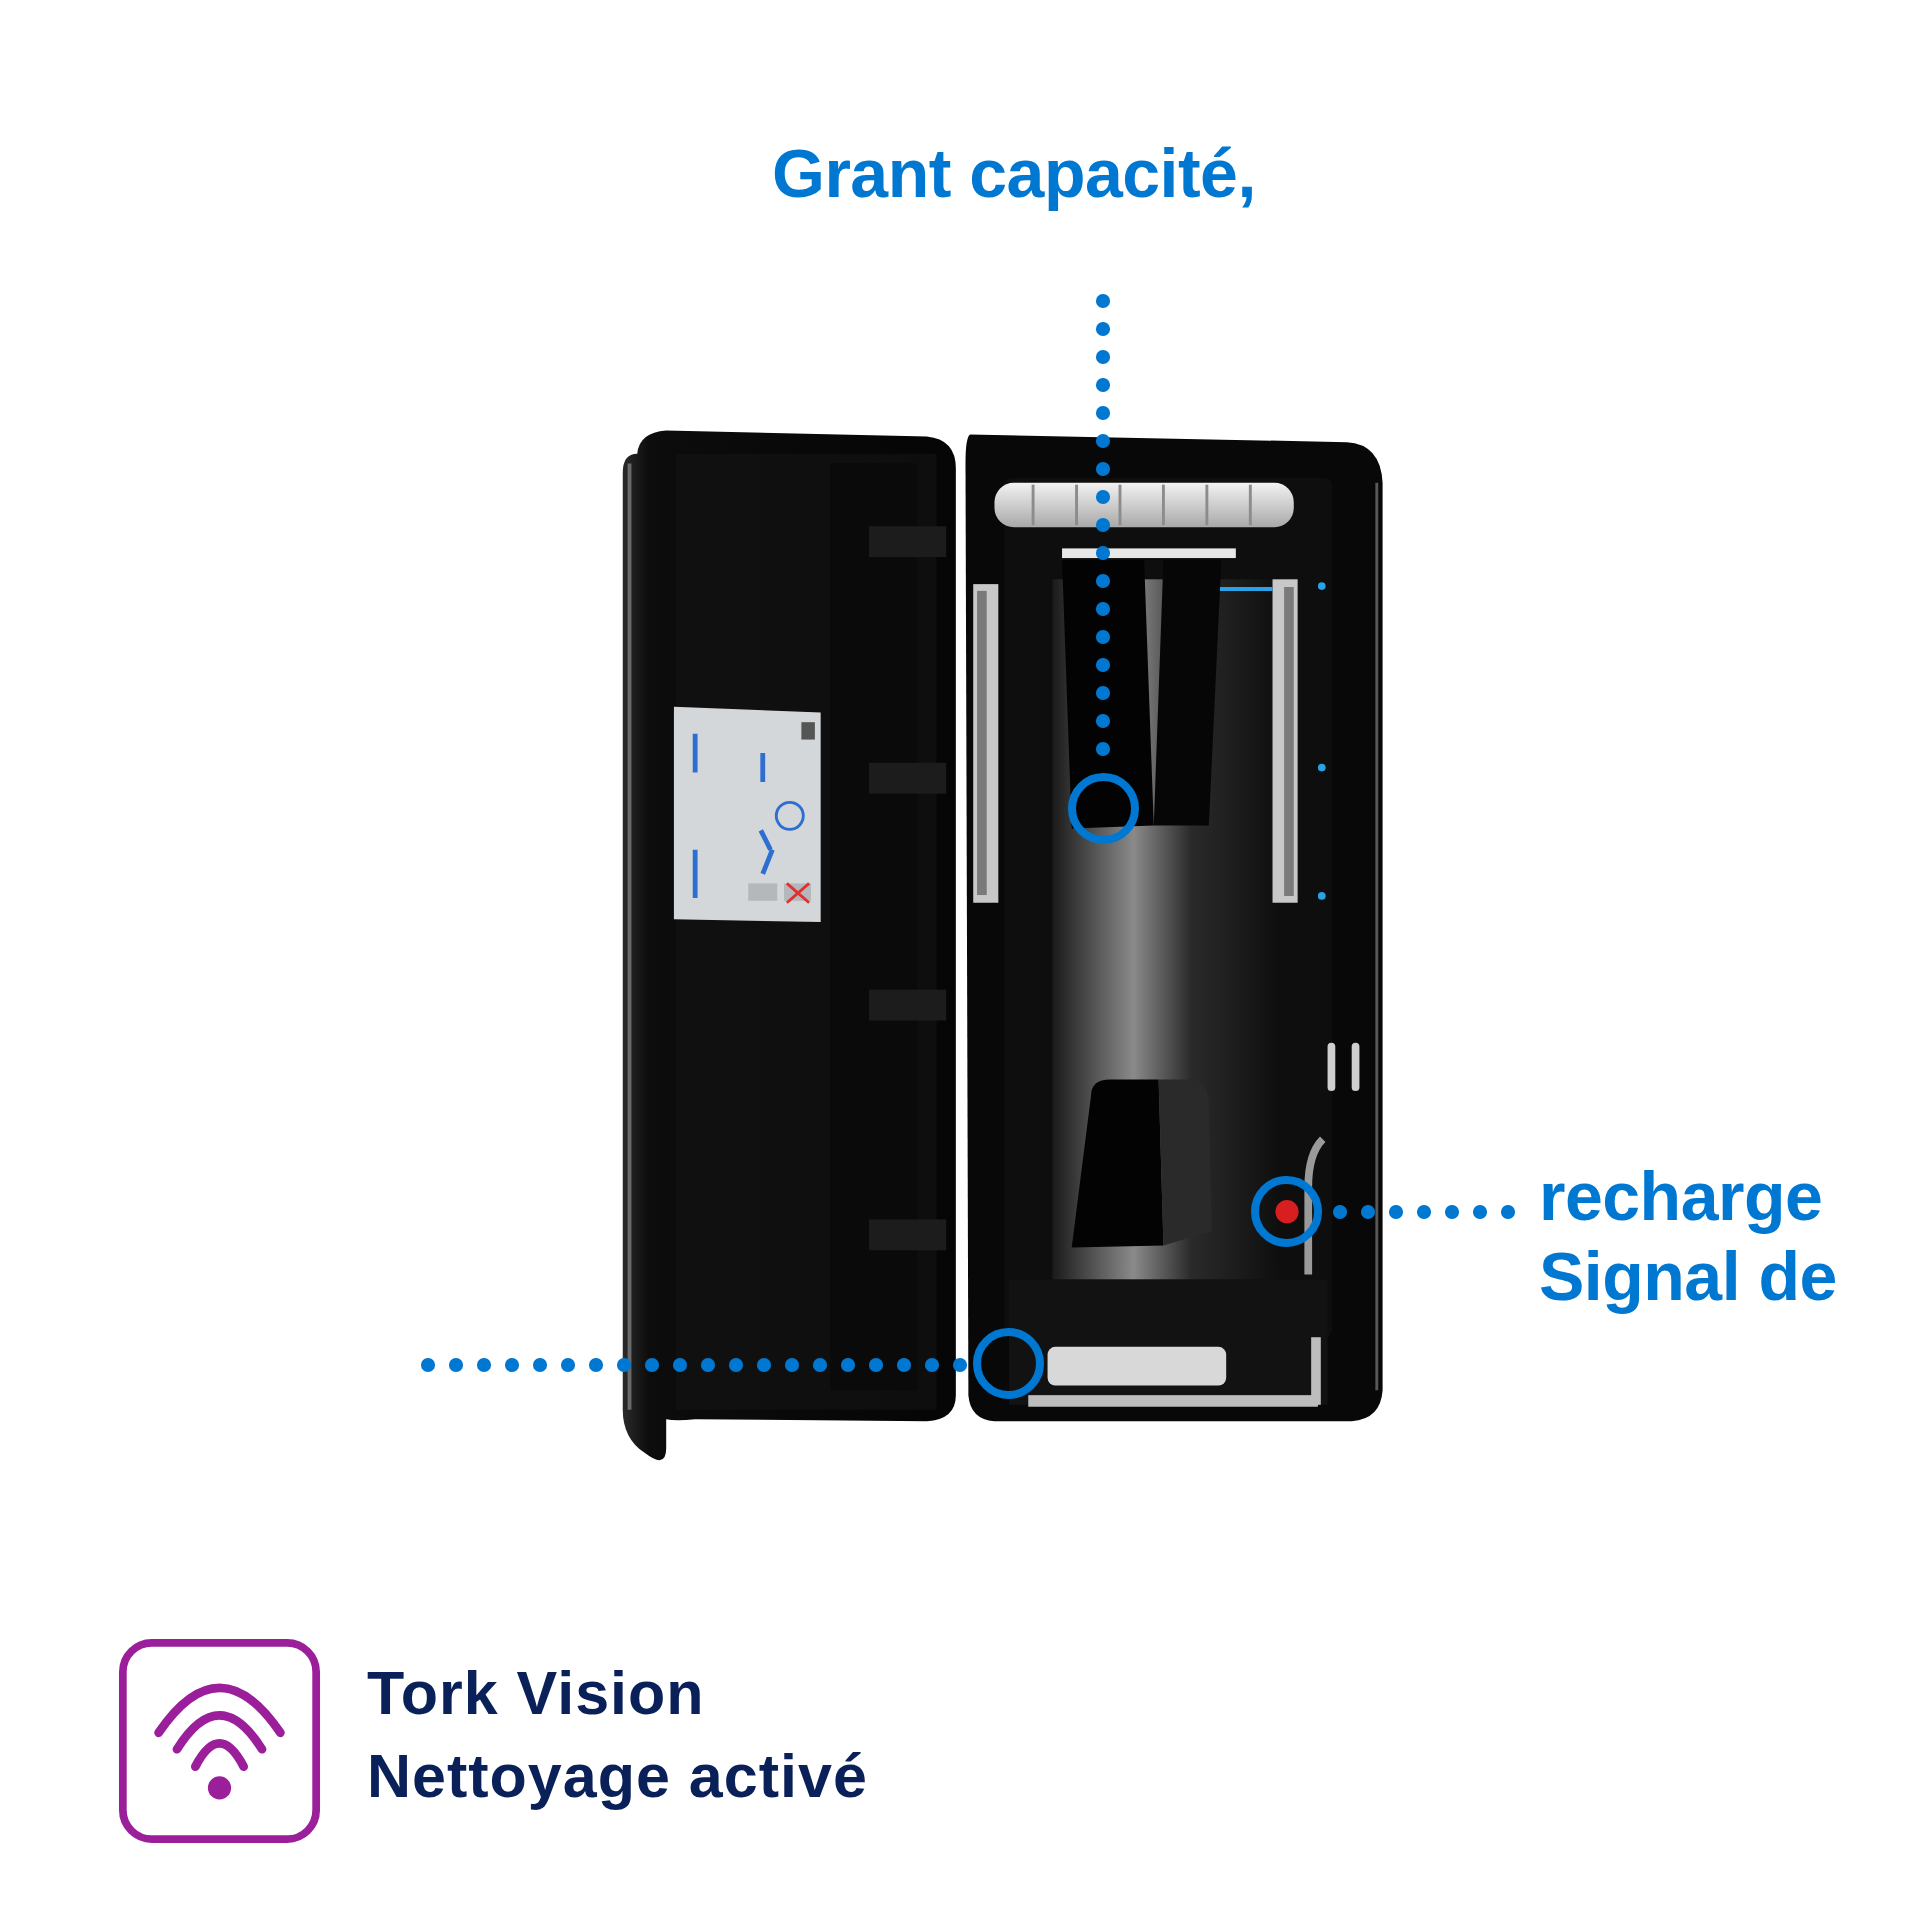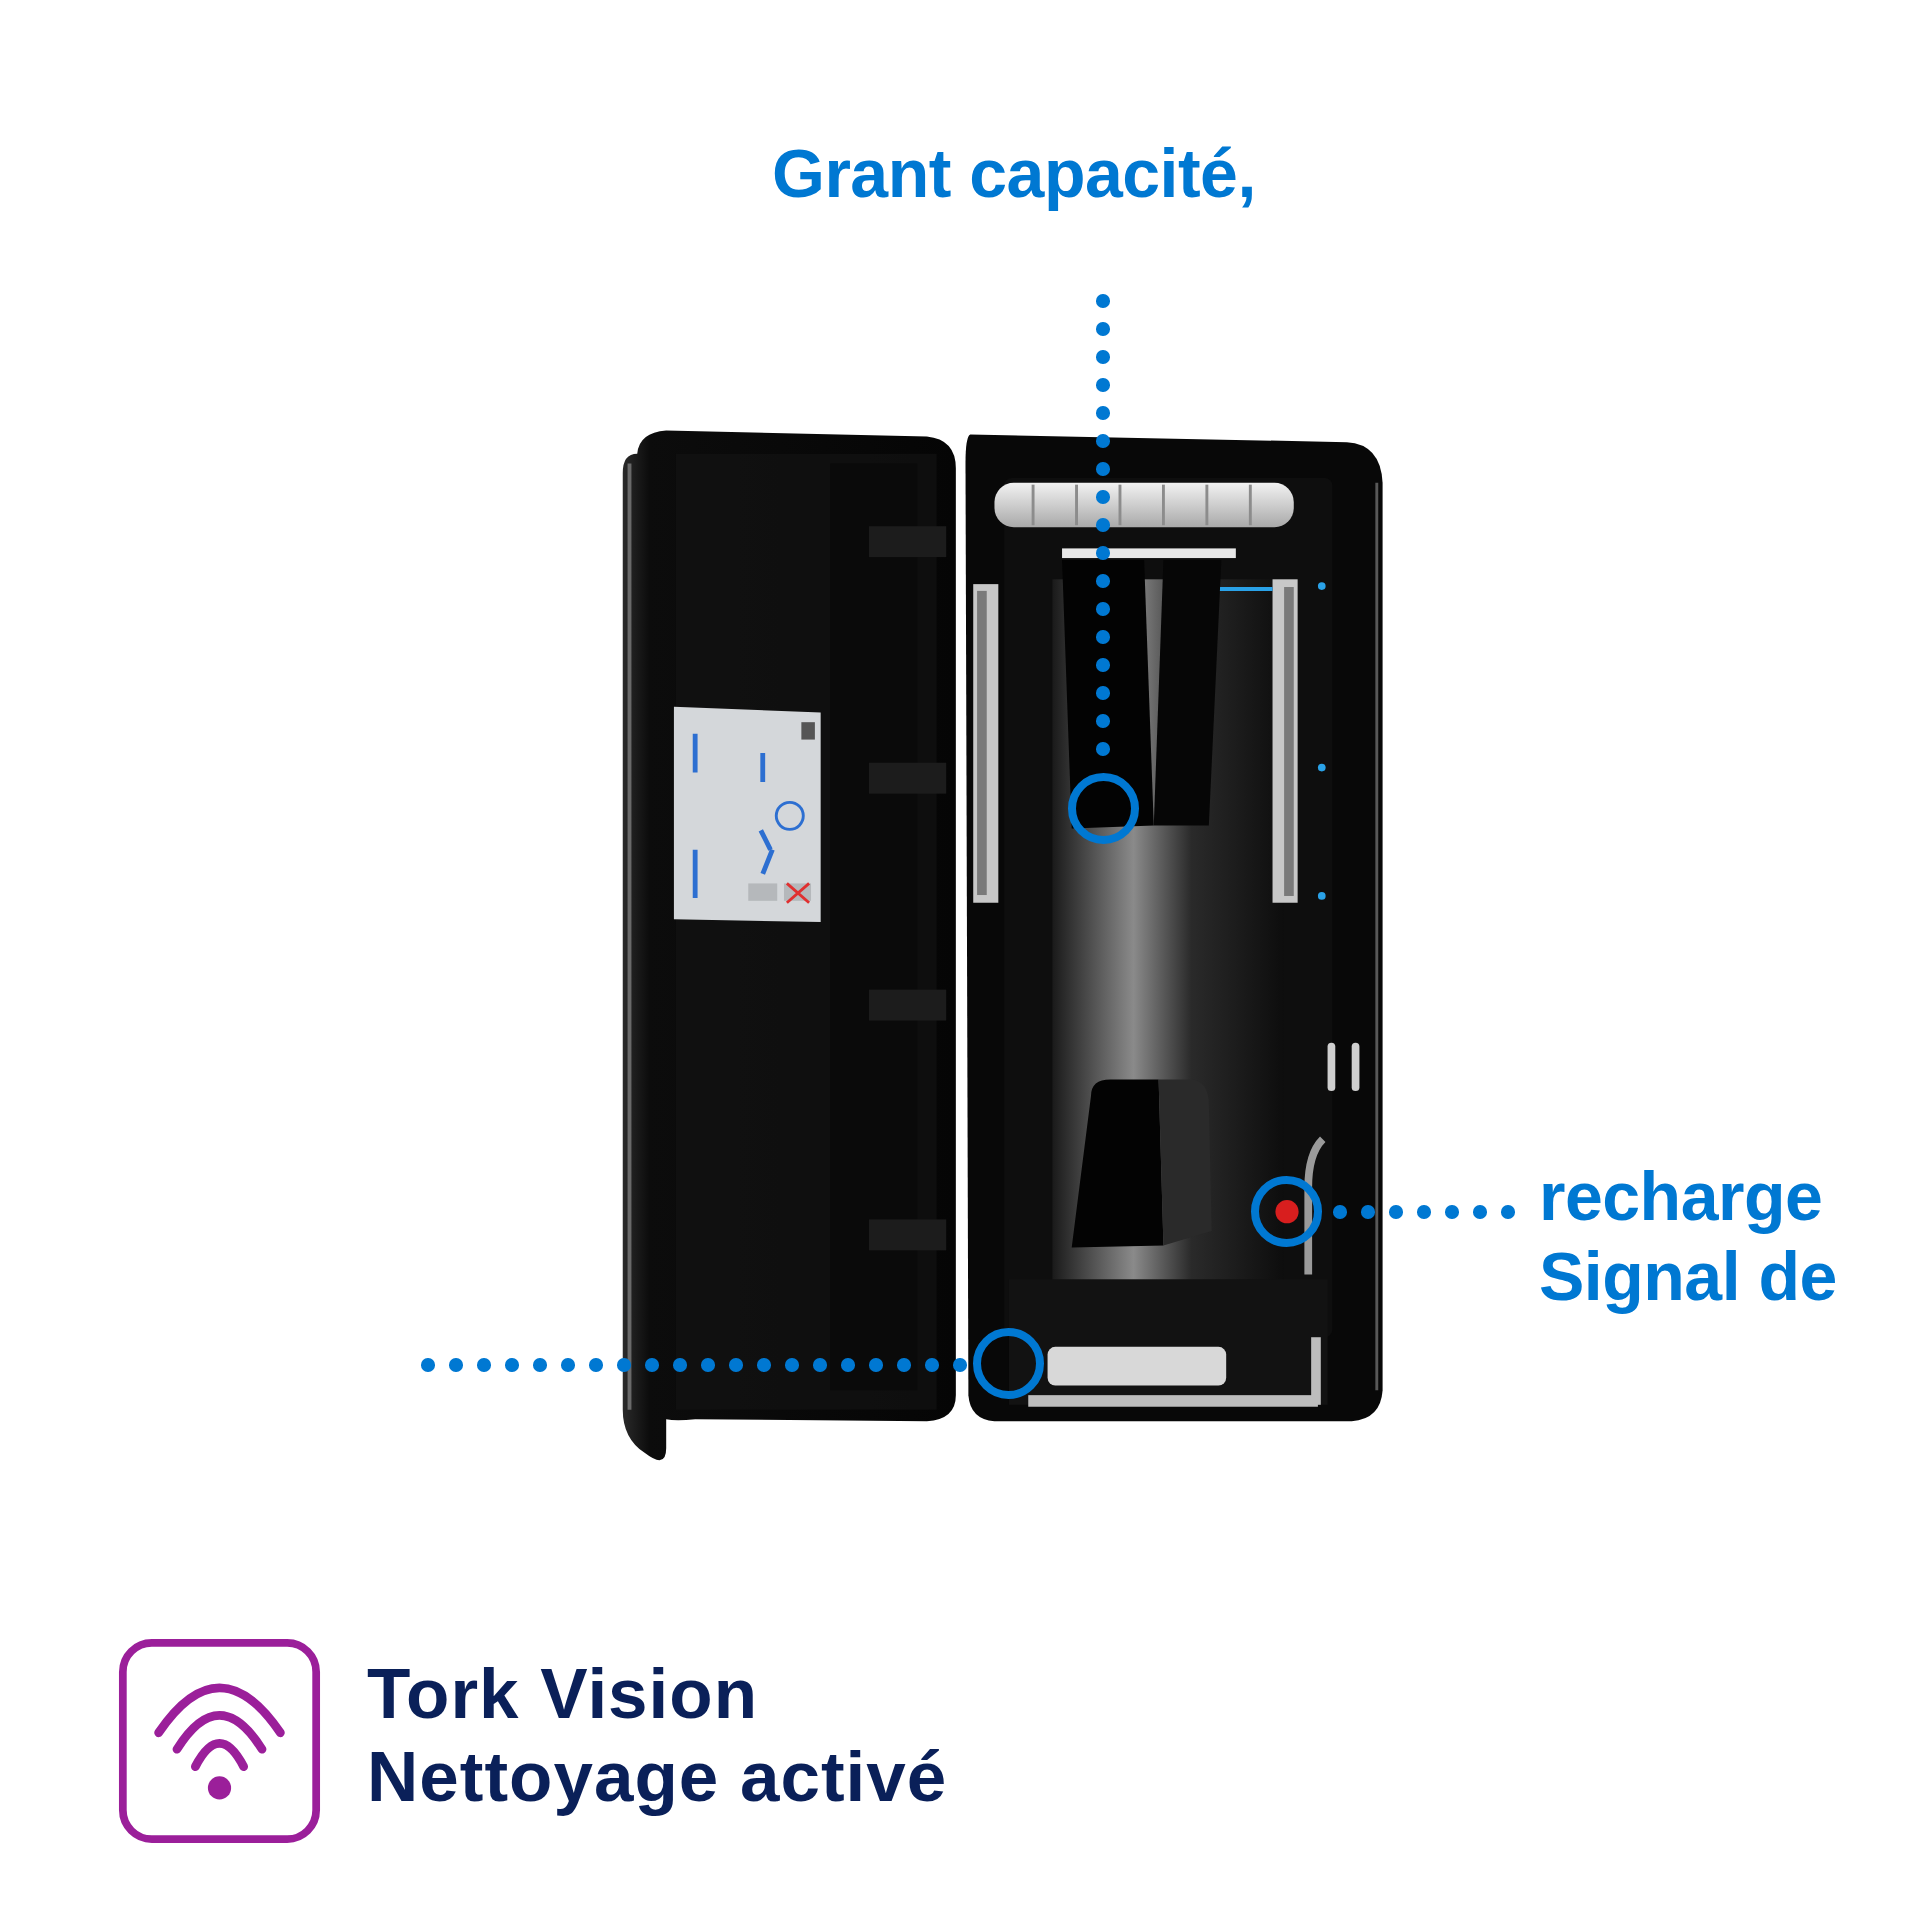--- a/index.html
+++ b/index.html
@@ -1,18 +1,18 @@
 <!DOCTYPE html>
 <html><head>
 <meta charset="utf-8">
 <style>
   html, body { margin:0; padding:0; background:#ffffff; }
   body { width:1931px; height:1931px; position:relative; overflow:hidden; font-family:"Liberation Sans", sans-serif; }
   .callout { position:absolute; color:#0078d2; font-weight:bold; font-size:68px; line-height:80px; letter-spacing:-0.5px; white-space:nowrap; }
-  .brand { position:absolute; color:#0a2059; font-weight:bold; font-size:71px; line-height:89px; letter-spacing:1px; white-space:nowrap; }
+  .brand { position:absolute; color:#0a2059; font-weight:bold; font-size:61px; line-height:89px; letter-spacing:1px; white-space:nowrap; }
   .dot { position:absolute; width:13.5px; height:13.5px; border-radius:50%; background:#0078d2; }
   .ring { position:absolute; border:8.7px solid #0078d2; border-radius:50%; box-sizing:border-box; }
   svg { position:absolute; left:0; top:0; }
 </style>
 </head>
 <body>
 
 <svg width="1931" height="1931" viewBox="0 0 2000 2000">
   <defs>
     <linearGradient id="innerGlow" x1="0" x2="1" y1="0" y2="0">

